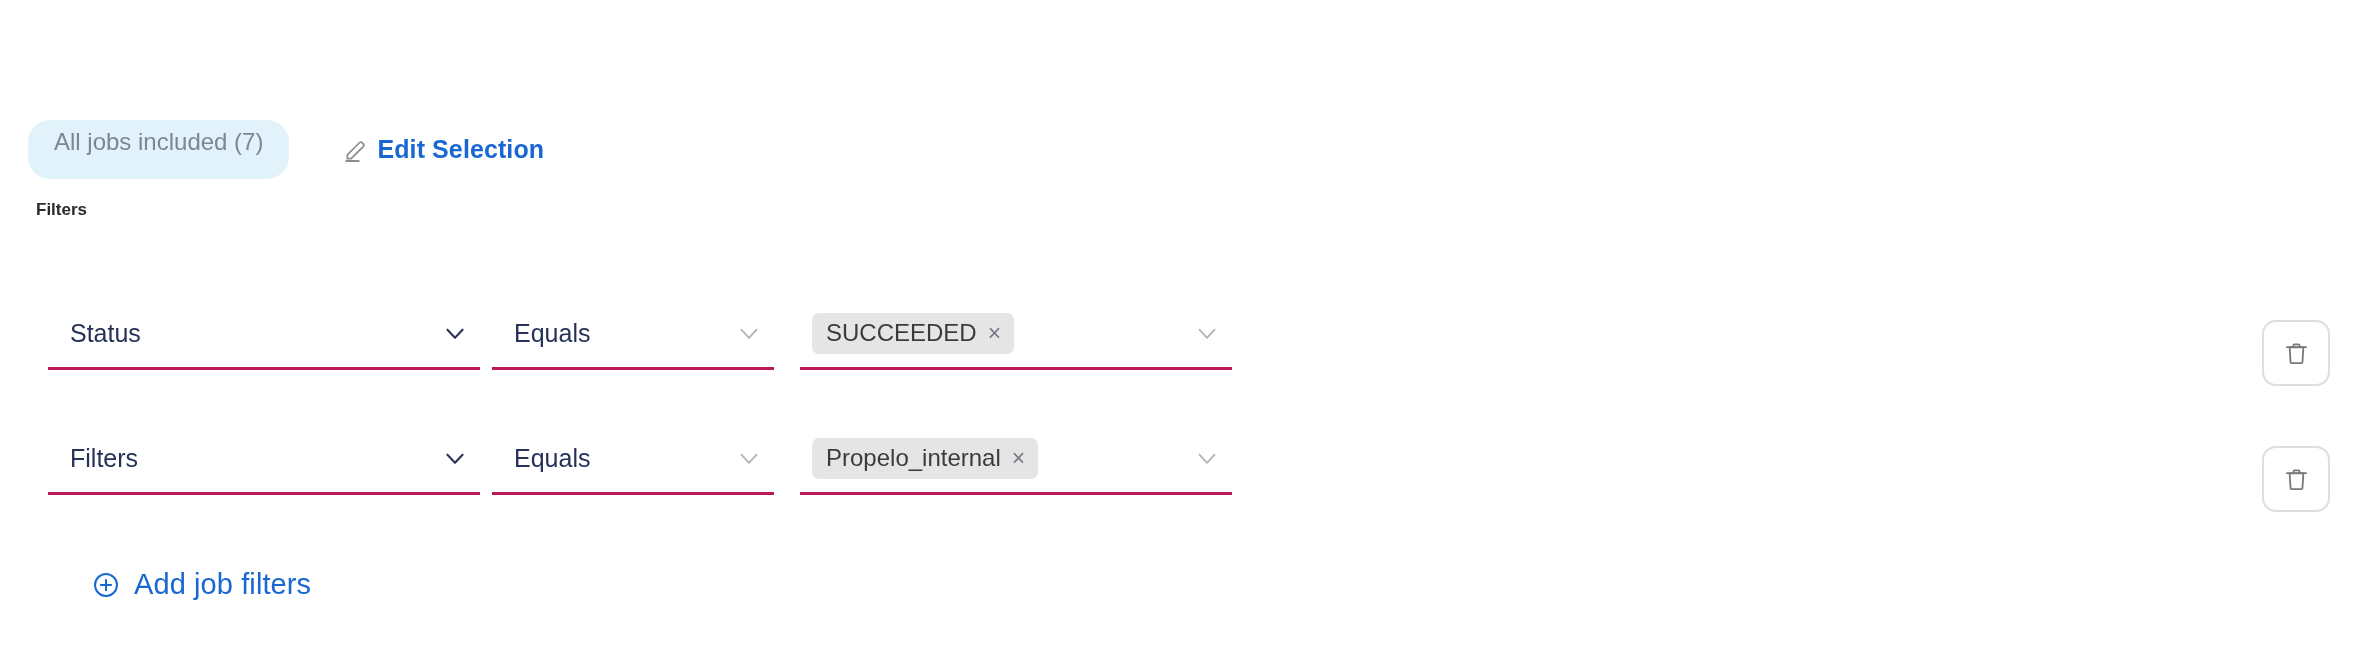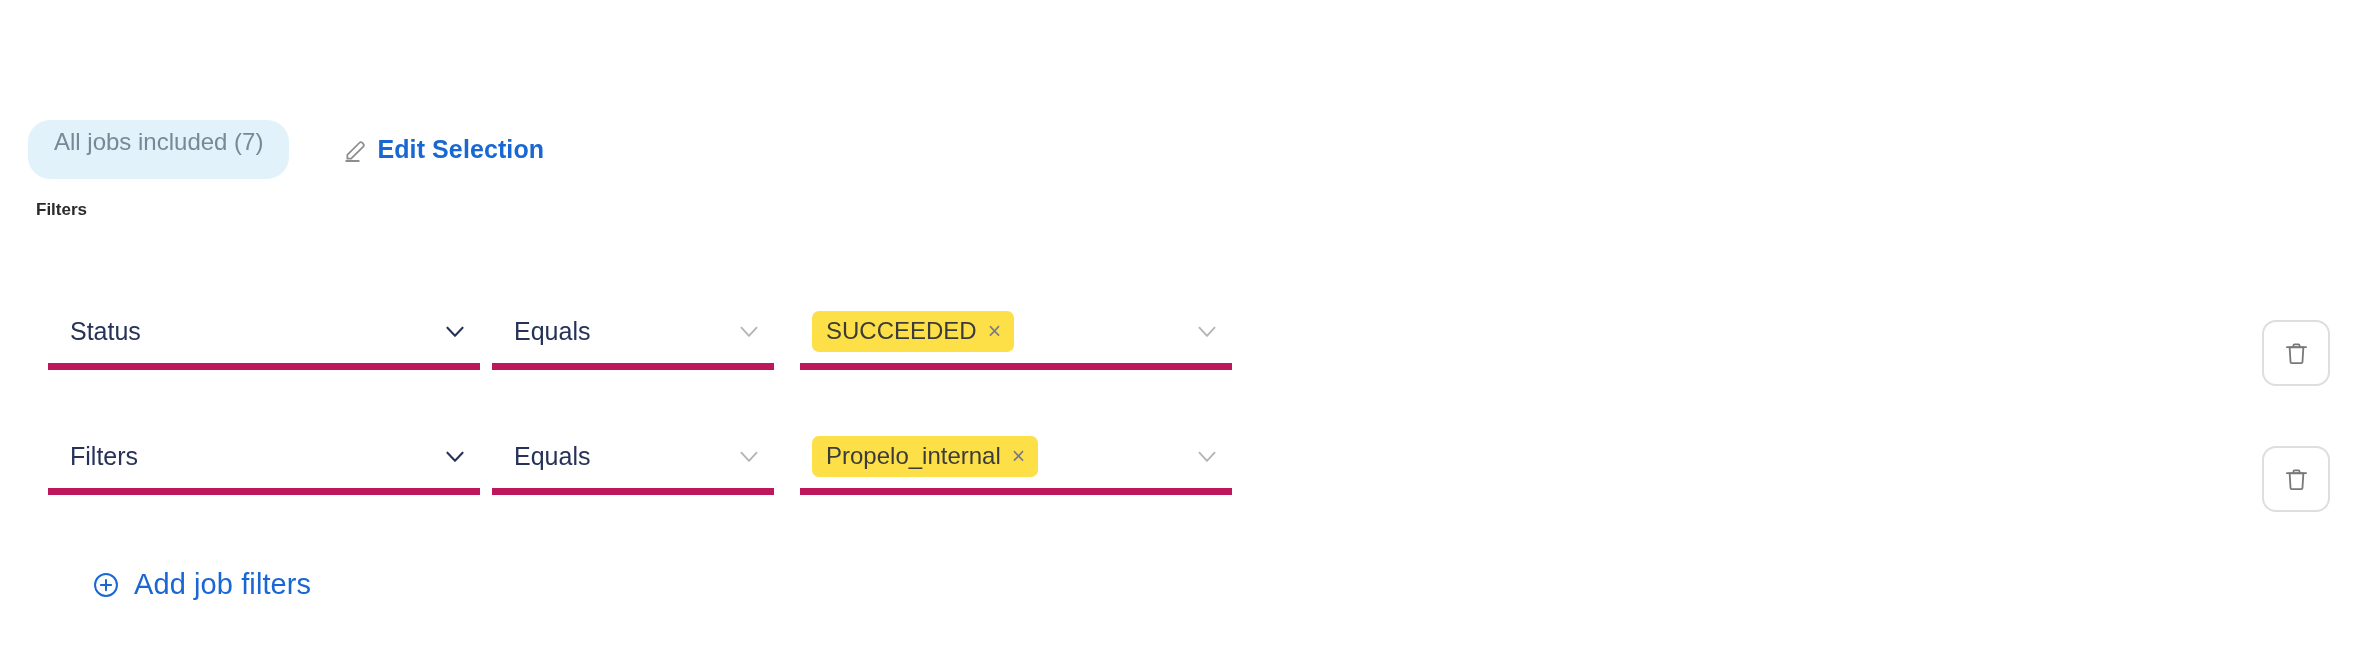--- a/index.html
+++ b/index.html
@@ -96,21 +96,21 @@
     left: 0;
     height: 70px;
   }
   .filter-row.row-0 { top: 300px; }
   .filter-row.row-1 { top: 425px; }
 
   .field {
     position: absolute;
     top: 0;
     height: 70px;
-    border-bottom: 7px solid #be185d;
+    border-bottom: 3px solid #be185d;
     display: flex;
     align-items: center;
     box-sizing: border-box;
     cursor: pointer;
   }
   .field.attr  { left: 48px;  width: 432px; }
   .field.op    { left: 492px; width: 282px; }
   .field.val   { left: 800px; width: 432px; }
 
   .field .text {
@@ -127,21 +127,21 @@
     transform: translateY(-52%);
     width: 26px;
     height: 26px;
   }
   .chev.dark  { color: #263257; }
   .chev.light { color: #b4b4b4; }
 
   
   .chip {
     margin-left: 12px;
-    background: #fde047;
+    background: #e5e5e5;
     color: #3b3b3b;
     font-size: 24px;
     border-radius: 7px;
     padding: 8px 13px 9px 14px;
     display: inline-flex;
     align-items: center;
     gap: 11px;
     line-height: 1;
     white-space: nowrap;
   }

